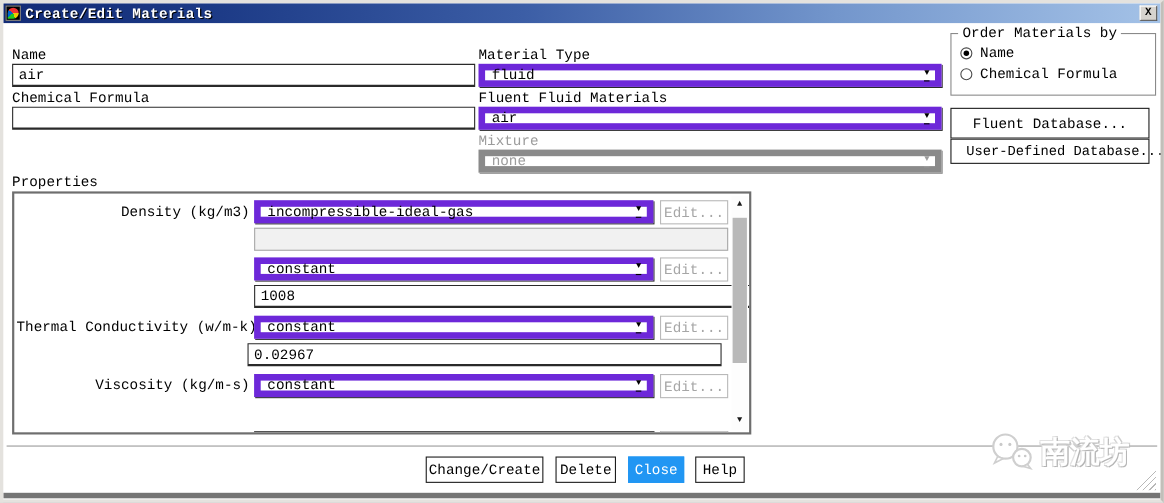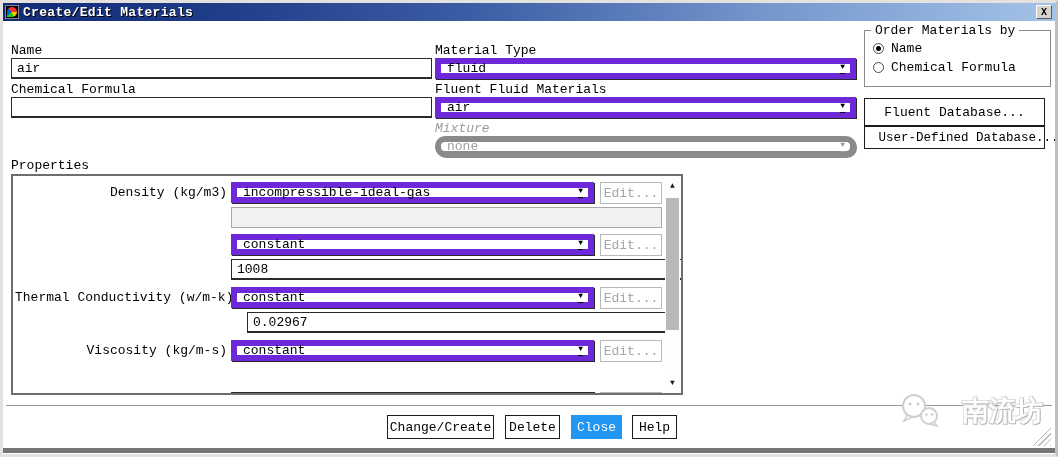--- a/index.html
+++ b/index.html
@@ -28,39 +28,39 @@
     border-radius:50% 50% 50% 0; }
   .title-text { color:#fff; font-weight:bold; font-size:13px; text-shadow:1px 1px 0 #000; letter-spacing:0.3px; }
   .close-btn {
     position:absolute; right:3px; top:2px; width:16px; height:14px;
     background:#d6d3ce; border:1px solid; border-color:#fff #5a5a5a #5a5a5a #fff;
     font-family:inherit; font-size:10px; font-weight:bold; line-height:11px; text-align:center; color:#000; cursor:default;
   }
 
   
   .lbl { position:absolute; height:14px; line-height:14px; white-space:nowrap; }
-  .lbl.disabled { color:#9c9c9c;font-style:italic; }
+  .lbl.disabled { color:#9c9c9c; }
 
   .tinput {
     position:absolute; height:21px; background:#fff;
     border:1px solid #2a2a2a; border-bottom-width:2px;
     font-family:inherit; font-size:13px; padding:0 5px; color:#000; outline:none;
   }
   .tinput.gray { background:#f1f1f1; border-color:#a8a8a8; border-bottom-width:1px; }
 
   .combo {
     position:absolute; height:21px; background:#fff;
     border:6px solid #6d28d9; box-shadow:1px 1px 0 #2a2a2a;
     display:flex; align-items:center; padding:0 22px 0 6px; white-space:nowrap; cursor:default;
   }
   .combo-arrow {
     position:absolute; right:5px; top:50%; transform:translateY(-54%);
     font-size:8px; line-height:8px; padding-bottom:2px; border-bottom:1px solid #000; color:#000;
   }
-  .combo.disabled { color:#9c9c9c; border-color:#8a8a8a; box-shadow:1px 1px 0 #8a8a8a;border-radius:10px; }
+  .combo.disabled { color:#9c9c9c; border-color:#8a8a8a; box-shadow:1px 1px 0 #8a8a8a; }
   .combo.disabled .combo-arrow { color:#9c9c9c; border-bottom-color:#9c9c9c; }
 
   .btn {
     position:absolute; background:#fff; border:1px solid #1c1c1c;
     font-family:inherit; font-size:13px; color:#000;
     display:flex; align-items:center; justify-content:center; white-space:nowrap; cursor:default;
   }
   .btn.small-text { font-size:12.5px;padding-left:28px; }
   .btn.accent { background:#2196f3; border-color:#2196f3; color:#fff; }
 
@@ -87,21 +87,21 @@
   .partial-edit { position:absolute; left:587px; top:216px; width:62px; height:6px; border:1px solid #b9b9b9; border-bottom:none; }
 
   .scrollbar { position:absolute; left:652px; top:2px; width:15px; height:213px; background:#fdfdfd; }
   .sb-arrow { position:absolute; left:0; width:15px; height:12px; font-size:8px; line-height:12px; text-align:center; color:#1a1a1a; cursor:default; }
   .sb-thumb { position:absolute; left:1px; width:13px; top:20px; height:132px; background:#b9b9b9; cursor:default; }
 
   
   .separator { position:absolute; left:3px; right:3px; top:402px; border-top:1px solid #9a9a9a; }
 
   
-  .watermark { position:absolute; left:896px; top:390px; display:flex; align-items:center; gap:21px; pointer-events:none; }
+  .watermark { position:absolute; left:896px; top:390px; display:flex; align-items:center; gap:5px; pointer-events:none; }
   .wm-text {
     font-size:27px; font-weight:bold; color:#fff; white-space:nowrap;
     text-shadow: 1px 1px 0 #b5b5b5, -1px -1px 0 #e2e2e2, 1px -1px 0 #d0d0d0, -1px 1px 0 #d0d0d0;
     font-family:"Liberation Sans", sans-serif;
   }
   .grip { position:absolute; right:4px; bottom:8px; width:20px; height:20px;
     background: repeating-linear-gradient(135deg, transparent 0 3px, #b8b8b8 3px 4px);
     clip-path: polygon(100% 0, 100% 100%, 0 100%); }
 </style>
 </head>
@@ -168,21 +168,21 @@
     </div>
     <button class="edit-btn" style="left:587px;top:58px">Edit...</button>
     <input class="tinput" style="left: 218px; top: 83px; width: 503px;" value="1008">
 
     <div class="prop-label" style="top:111px">Thermal Conductivity (w/m-k)</div>
     <div class="combo" style="left:218px;top:111px;width:363px">
       <span>constant</span>
       <span class="combo-arrow">▼</span>
     </div>
     <button class="edit-btn" style="left:587px;top:111px">Edit...</button>
-    <input class="tinput" style="left: 234px; top: 136px; width: 431px;" value="0.02967">
+    <input class="tinput" style="left: 212px; top: 136px; width: 431px;" value="0.02967">
 
     <div class="prop-label" style="top:164px">Viscosity (kg/m-s)</div>
     <div class="combo" style="left:218px;top:164px;width:363px">
       <span>constant</span>
       <span class="combo-arrow">▼</span>
     </div>
     <button class="edit-btn" style="left:587px;top:164px">Edit...</button>
 
     <div class="partial-line"></div>
     <div class="partial-edit"></div>

